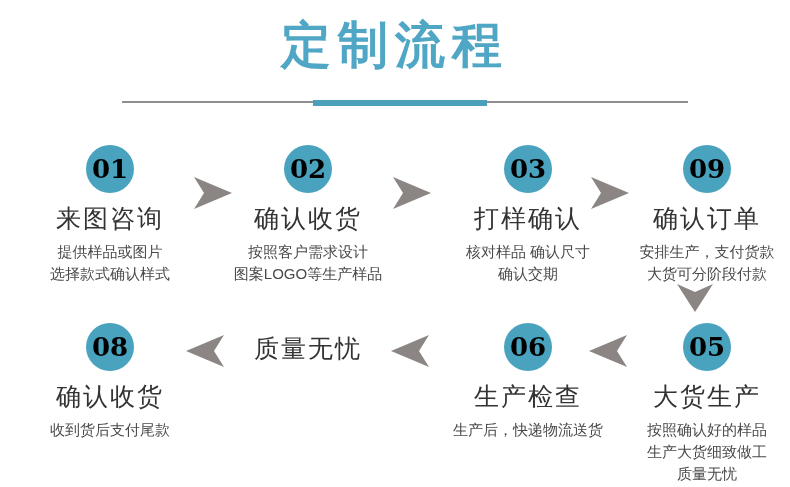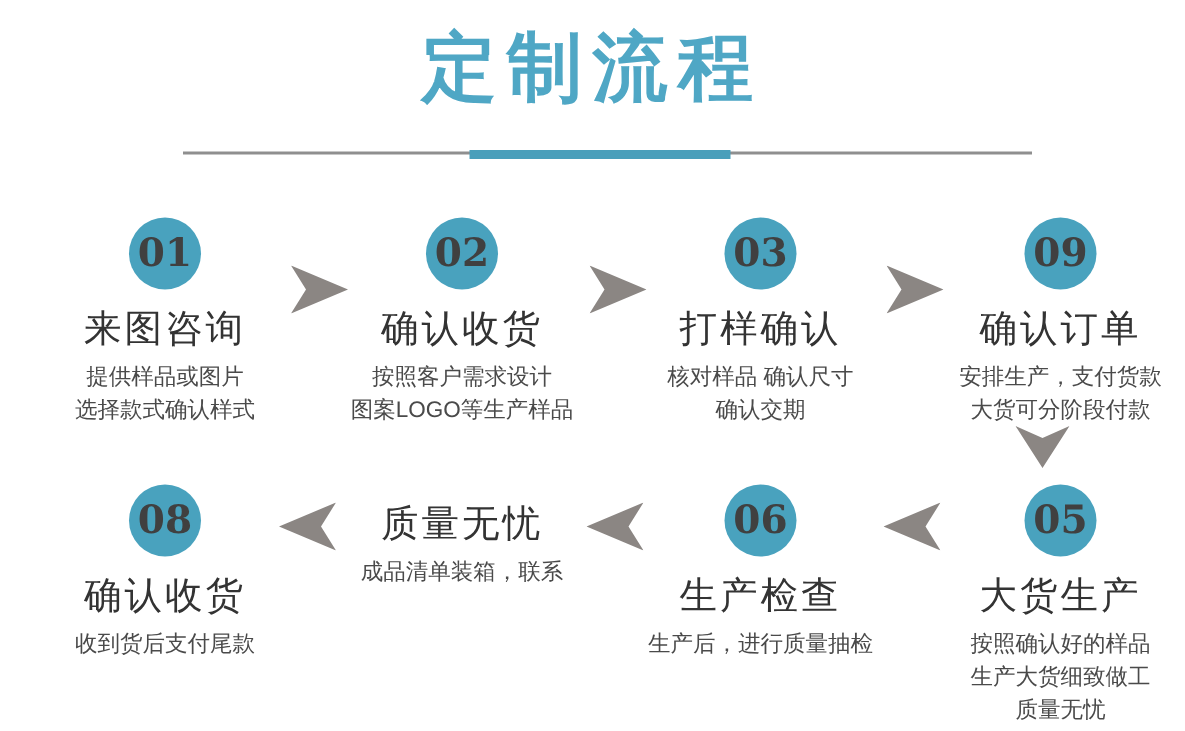--- a/index.html
+++ b/index.html
@@ -44,30 +44,30 @@
   
   .step {
     position: absolute;
     width: 196px;
     text-align: center;
   }
   .row1 { top: 145px; }
   .row2 { top: 323px; }
   .c1 { left: 12px; }
   .c2 { left: 210px; }
-  .c3 { left: 409px; }
+  .c3 { left: 430px; }
   .c4 { left: 609px; }
 
   .step-circle {
     width: 48px;
     height: 48px;
     margin: 0 auto;
     border-radius: 50%;
     background: var(--accent-circle, #49A2BE);
-    color: #404040;
+    color: #000000;
     font-family: "DejaVu Serif", serif;
     font-size: 26px;
     font-weight: 700;
     line-height: 48px;
     text-align: center;
   }
   .step-title {
     margin-top: 9px;
     font-size: 25px;
     font-weight: 400;
@@ -157,29 +157,28 @@
     <div class="step-circle">08</div>
     <div class="step-title">确认收货</div>
     <div class="step-desc">
       <div>收到货后支付尾款</div>
     </div>
   </div>
 
   <div class="step row2 c2">
     <div class="step-title">质量无忧</div>
     <div class="step-desc">
-      <div>成品清单装箱，联系</div>
     </div>
   </div>
 
   <div class="step row2 c3">
     <div class="step-circle">06</div>
     <div class="step-title">生产检查</div>
     <div class="step-desc">
-      <div>生产后，进行质量抽检</div>
+      <div>生产后，快递物流送货</div>
     </div>
   </div>
 
   <div class="step row2 c4">
     <div class="step-circle">05</div>
     <div class="step-title">大货生产</div>
     <div class="step-desc">
       <div>按照确认好的样品</div>
       <div>生产大货细致做工</div>
       <div>质量无忧</div>

